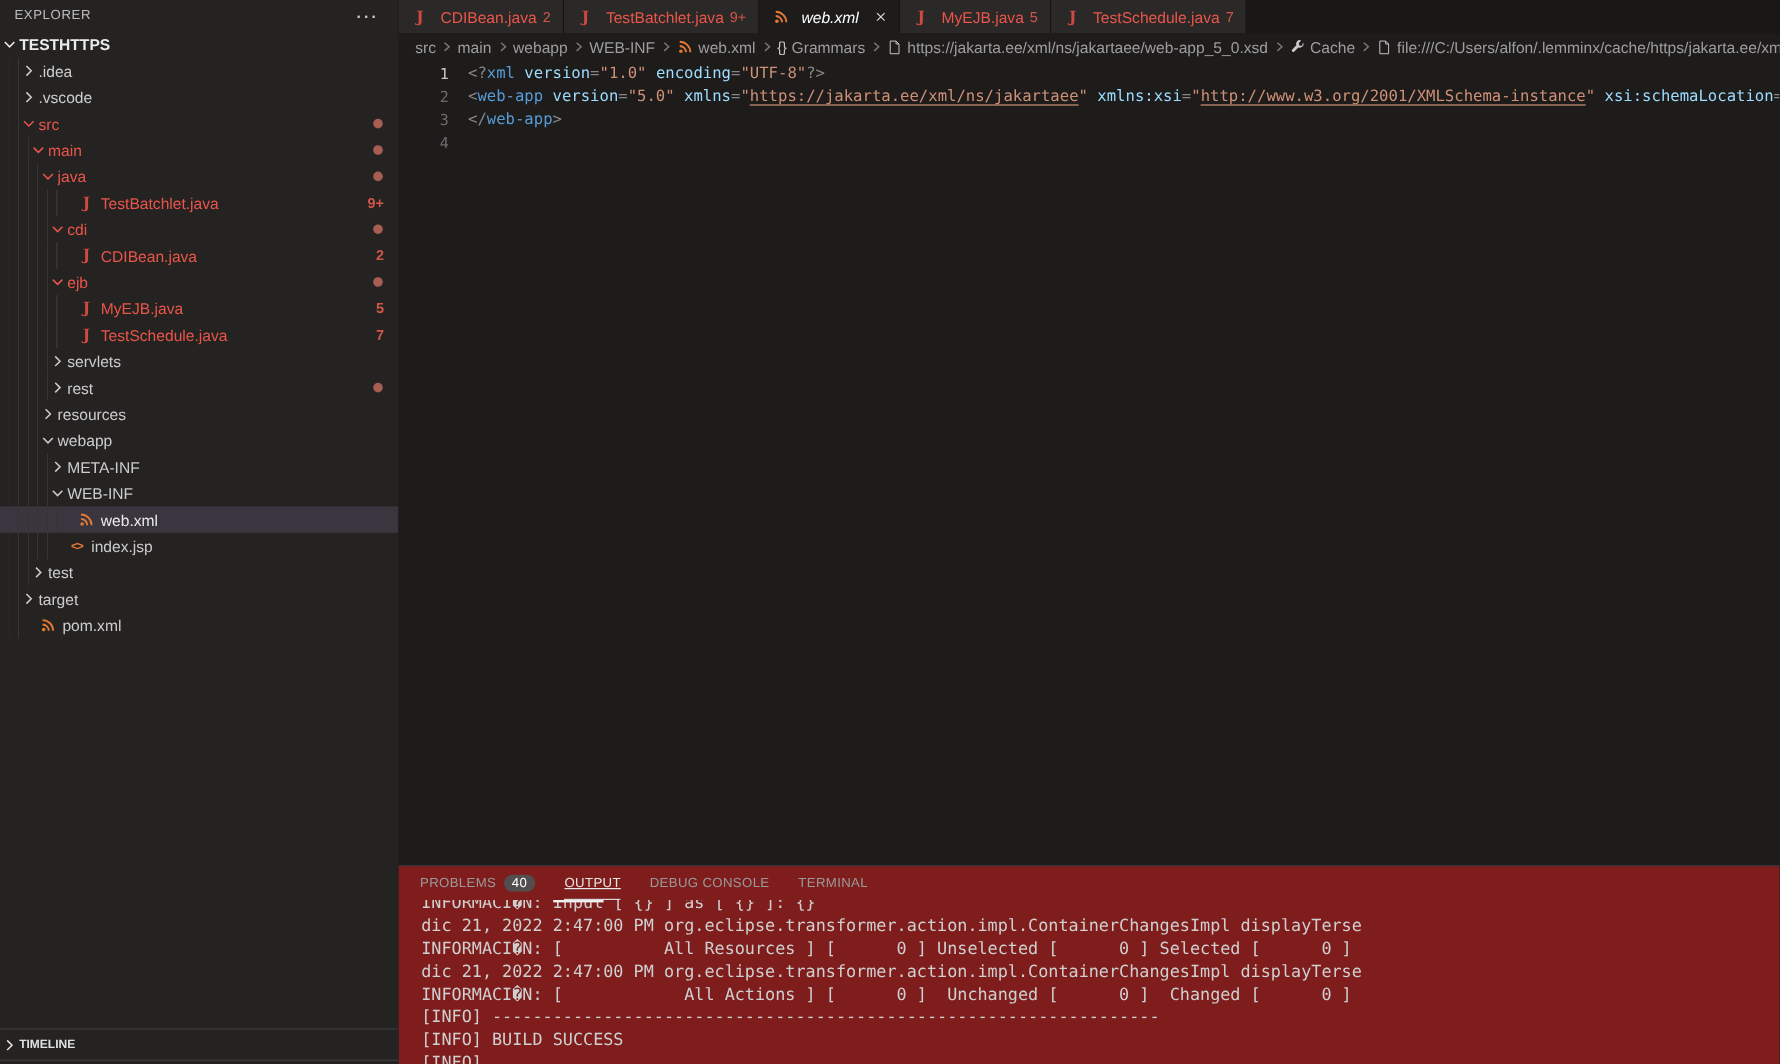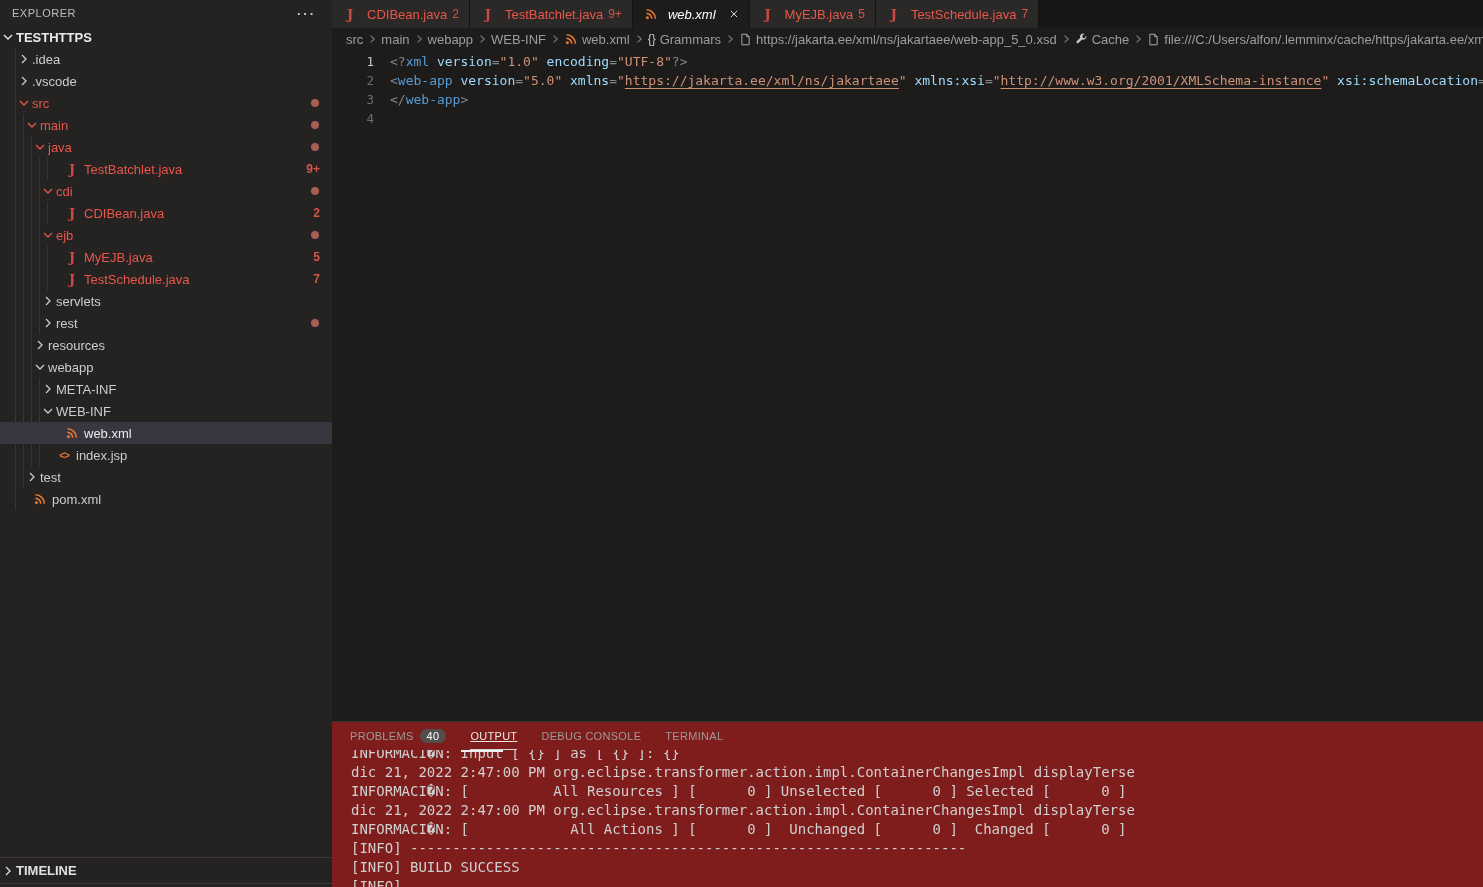--- a/index.html
+++ b/index.html
@@ -21,21 +21,21 @@
   .twisty{width:16px;height:16px;flex:none;display:flex;align-items:center;justify-content:center;color:inherit;}
   .twisty svg{display:block;}
   .label{flex:1;white-space:nowrap;overflow:hidden;}
   .dot{width:8px;height:8px;border-radius:50%;background:#a85d52;margin-right:13px;flex:none;}
   .num-badge{color:#d0564a;font-size:12px;margin-right:12px;flex:none;font-weight:bold;}
   .ficon{width:16px;flex:none;display:inline-flex;justify-content:center;align-items:center;margin-right:4px;}
   .ficon.java{color:#cc4a41;font-weight:bold;font-size:13px;font-family:"DejaVu Serif",serif;}
   .ficon.jsp{color:#e37933;font-weight:bold;font-size:10px;letter-spacing:-1px;}
   .sb-timeline{position:absolute;left:0;right:0;bottom:3px;height:25px;background:#252222;
                border-top:1px solid #3e3a3a;border-bottom:1px solid #3e3a3a;display:flex;align-items:center;
-               font-weight:bold;font-size:13px;color:#e0e0e0;cursor:pointer;}
+               font-weight:bold;font-size:10px;color:#e0e0e0;cursor:pointer;}
 
   
   .main{flex:1;display:flex;flex-direction:column;min-width:0;background:#1e1b1b;}
   .tabbar{height:28px;flex:none;display:flex;background:#191616;overflow:hidden;}
   .tab{display:flex;align-items:center;padding:0 10px;gap:5px;font-size:13px;height:28px;
        background:#2b2828;color:#e8564a;border-right:1px solid #161313;cursor:pointer;white-space:nowrap;}
   .tab.active{background:#1e1b1b;color:#ffffff;}
   .tab.active .tab-label{font-style:italic;}
   .tab-badge{font-size:12px;color:#d0564a;}
   .tab-close{margin-left:8px;color:#d8d8d8;display:flex;align-items:center;cursor:pointer;}
@@ -261,20 +261,29 @@
           <span class="label">index.jsp</span>
         </div>
         <div class="tree-row">
           <span class="indent" style="width: 16px;"></span>
           <span class="twisty">
             <svg width="16" height="16" viewBox="0 0 16 16">
               <path d="M6 4l4 4-4 4" fill="none" stroke="currentColor" stroke-width="1.3"></path>
             </svg>
           </span>
           <span class="label">test</span>
+        </div>
+        <div class="tree-row">
+          <span class="indent" style="width: 8px;"></span>
+          <span class="twisty">
+            <svg width="16" height="16" viewBox="0 0 16 16">
+              <path d="M6 4l4 4-4 4" fill="none" stroke="currentColor" stroke-width="1.3"></path>
+            </svg>
+          </span>
+          <span class="label">target</span>
         </div>
         <div class="tree-row">
           <span class="indent" style="width: 8px;"></span>
           <span class="twisty"></span>
           <span class="ficon">
             <svg width="14" height="14" viewBox="0 0 16 16">
               <circle cx="3.9" cy="12.2" r="1.7" fill="#e37933"></circle>
               <path d="M2.8 7.3a6 6 0 0 1 6 6" stroke="#e37933" stroke-width="1.8" fill="none"></path>
               <path d="M2.8 3.2a10.1 10.1 0 0 1 10.1 10.1" stroke="#e37933" stroke-width="1.8" fill="none"></path>
             </svg>

